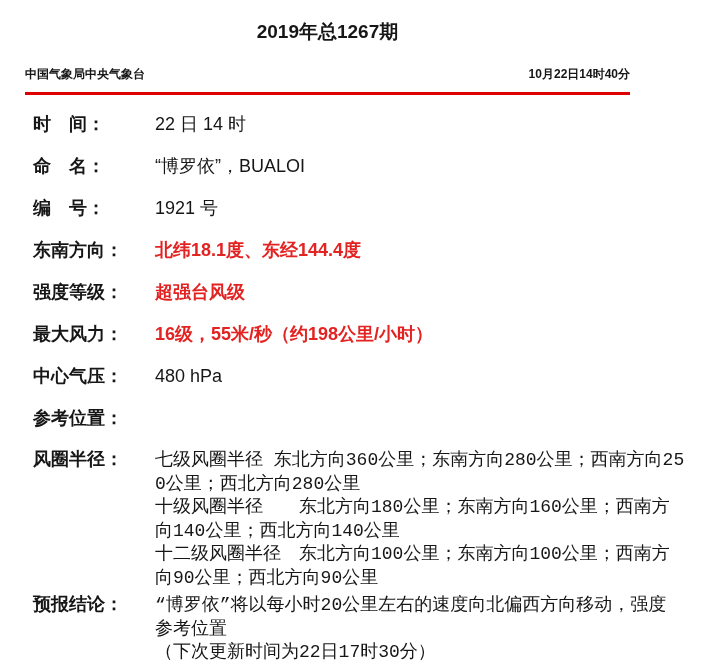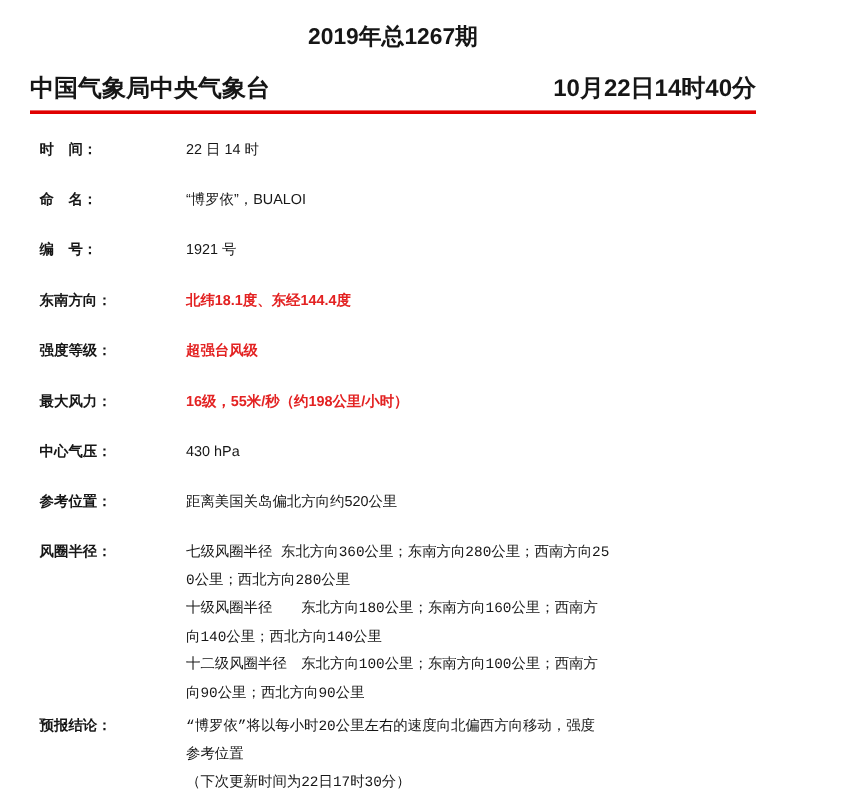--- a/index.html
+++ b/index.html
@@ -22,33 +22,33 @@
     text-align:center;
     font-size:19px;
     font-weight:700;
     line-height:23px;
   }
   .masthead{
     display:flex;
     justify-content:space-between;
     align-items:flex-end;
     margin:19px 75px 0 25px;
-    font-size:20px;
+    font-size:12px;
     font-weight:700;
     line-height:24px;
     white-space:nowrap;
   }
   .rule{
     height:3px;
     background:var(--rule-red);
     margin:6px 75px 0 25px;
   }
   .bulletin{
     margin:18px 0 8px 33px;
-    font-size:12px;
+    font-size:18px;
   }
   .row{
     display:flex;
     align-items:flex-start;
     margin-bottom:19px;
   }
   .row .label{
     flex:0 0 122px;
     width:122px;
     font-weight:700;
@@ -110,26 +110,25 @@
       <div class="value red">超强台风级</div>
     </div>
 
     <div class="row">
       <div class="label">最大风力：</div>
       <div class="value red">16级，55米/秒（约198公里/小时）</div>
     </div>
 
     <div class="row">
       <div class="label">中心气压：</div>
-      <div class="value">430 hPa</div>
+      <div class="value">480 hPa</div>
     </div>
 
     <div class="row">
       <div class="label">参考位置：</div>
-      <div class="value">距离美国关岛偏北方向约520公里</div>
     </div>
 
     <div class="row block">
       <div class="label">风圈半径：</div>
       <div class="value">
         <div class="line">七级风圈半径 东北方向360公里；东南方向280公里；西南方向25</div>
         <div class="line">0公里；西北方向280公里</div>
         <div class="line">十级风圈半径　　东北方向180公里；东南方向160公里；西南方</div>
         <div class="line">向140公里；西北方向140公里</div>
         <div class="line">十二级风圈半径　东北方向100公里；东南方向100公里；西南方</div>

